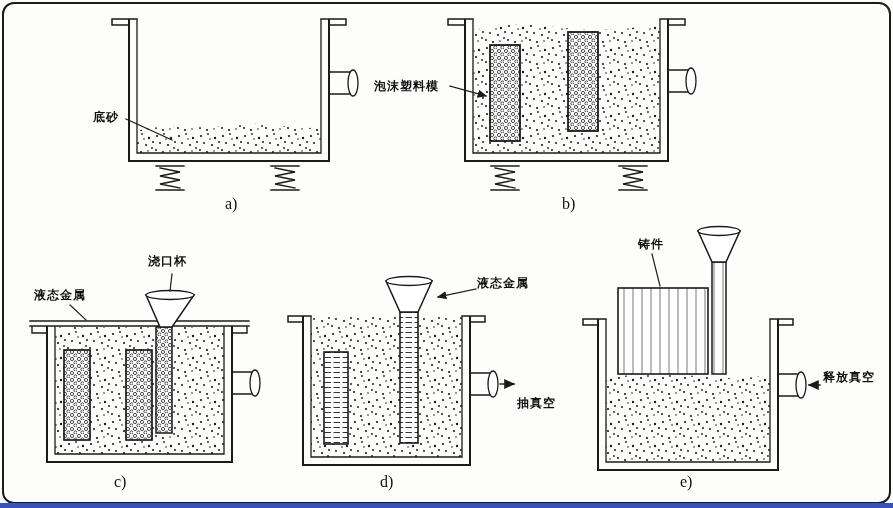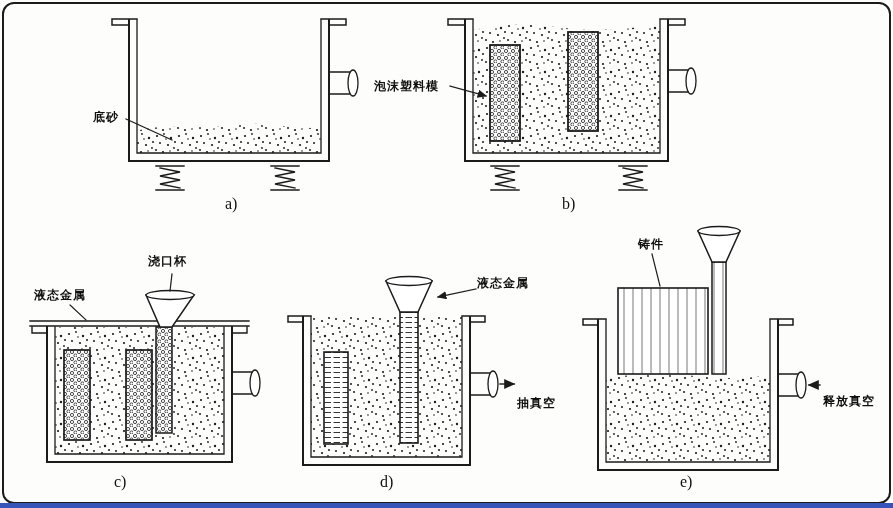--- a/index.html
+++ b/index.html
@@ -149,21 +149,21 @@
     </g>
   </svg>
 
   <div class="lbl" style="left:93px;top:108px">底砂</div>
   <div class="lbl" style="left:374px;top:77px">泡沫塑料模</div>
   <div class="lbl" style="left:34px;top:286px">液态金属</div>
   <div class="lbl" style="left:148px;top:252px">浇口杯</div>
   <div class="lbl" style="left:477px;top:274px">液态金属</div>
   <div class="lbl" style="left:517px;top:394px">抽真空</div>
   <div class="lbl" style="left:638px;top:235px">铸件</div>
-  <div class="lbl" style="left:823px;top:392px">释放真空</div>
+  <div class="lbl" style="left:823px;top:368px">释放真空</div>
 
   <div class="cap" style="left:225px;top:195px">a)</div>
   <div class="cap" style="left:562px;top:195px">b)</div>
   <div class="cap" style="left:114px;top:473px">c)</div>
   <div class="cap" style="left:380px;top:473px">d)</div>
   <div class="cap" style="left:680px;top:473px">e)</div>
 
   <div class="frame"></div>
   <div class="bottom-rule" style="background: rgb(53, 83, 184);"></div>
 </div>

